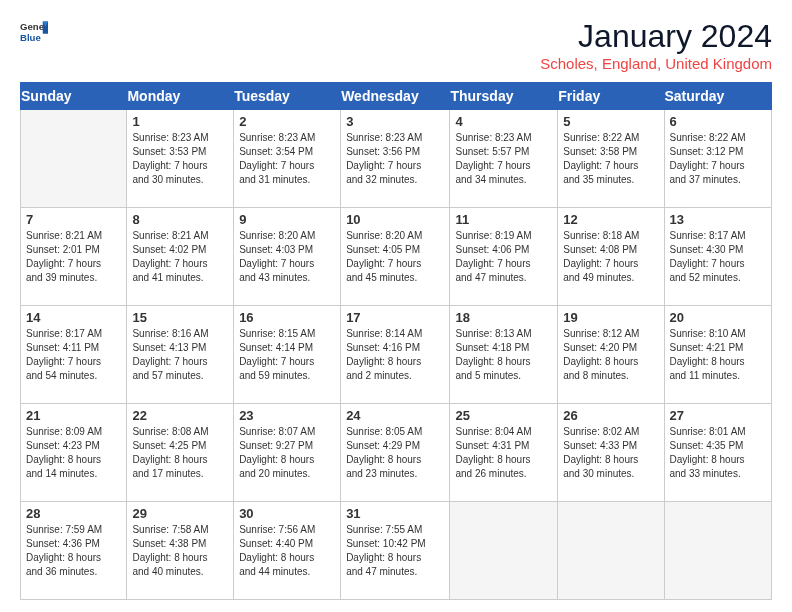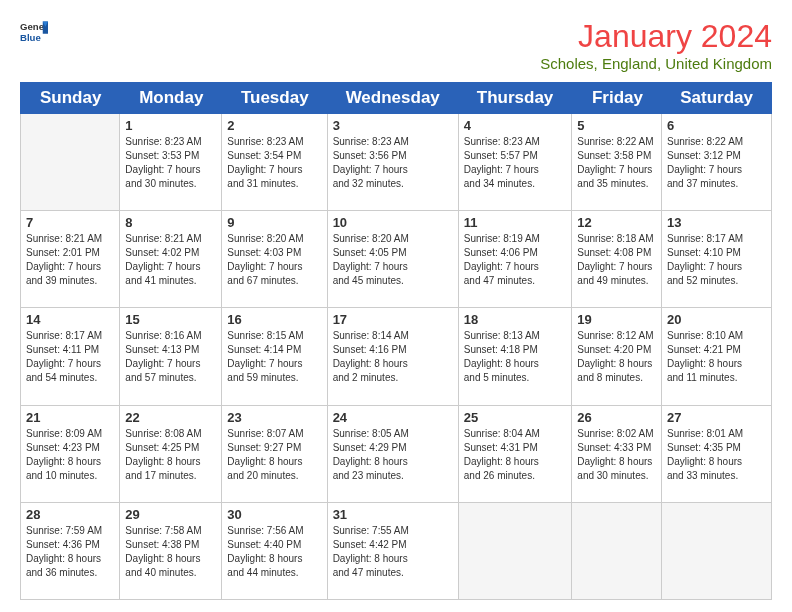--- a/index.html
+++ b/index.html
@@ -31,38 +31,38 @@
     .logo-icon {
       width: 28px;
       height: 28px;
     }
     .title-block {
       text-align: right;
     }
     .month-title {
       font-size: 32px;
       font-weight: normal;
-      color: #ef4444;
+      color: #0f172a;
     }
     .location {
       font-size: 15px;
-      color: #4d7c0f;
+      color: #ef4444;
     }
     .calendar-table {
       width: 100%;
       border-collapse: collapse;
       flex: 1;
     }
     .calendar-table thead tr th {
       background: #2a62b8;
       color: #fff;
-      font-size: 17px;
+      font-size: 14px;
       font-weight: bold;
-      padding: 5px 18px;
-      text-align: right;
+      padding: 5px 0;
+      text-align: left;
       border: 1px solid #2a62b8;
     }
     .calendar-table tbody tr td {
       border: 1px solid #ccc;
       vertical-align: top;
       padding: 4px 5px;
       font-size: 10px;
       color: #333;
       height: 82px;
       width: 113px;
@@ -177,21 +177,21 @@
             <div class="cell-text">Sunrise: 8:21 AM</div>
             <div class="cell-text">Sunset: 4:02 PM</div>
             <div class="cell-text">Daylight: 7 hours</div>
             <div class="cell-text">and 41 minutes.</div>
           </td>
           <td>
             <span class="day-number">9</span>
             <div class="cell-text">Sunrise: 8:20 AM</div>
             <div class="cell-text">Sunset: 4:03 PM</div>
             <div class="cell-text">Daylight: 7 hours</div>
-            <div class="cell-text">and 67 minutes.</div>
+            <div class="cell-text">and 43 minutes.</div>
           </td>
           <td>
             <span class="day-number">10</span>
             <div class="cell-text">Sunrise: 8:20 AM</div>
             <div class="cell-text">Sunset: 4:05 PM</div>
             <div class="cell-text">Daylight: 7 hours</div>
             <div class="cell-text">and 45 minutes.</div>
           </td>
           <td>
             <span class="day-number">11</span>
@@ -203,21 +203,21 @@
           <td>
             <span class="day-number">12</span>
             <div class="cell-text">Sunrise: 8:18 AM</div>
             <div class="cell-text">Sunset: 4:08 PM</div>
             <div class="cell-text">Daylight: 7 hours</div>
             <div class="cell-text">and 49 minutes.</div>
           </td>
           <td>
             <span class="day-number">13</span>
             <div class="cell-text">Sunrise: 8:17 AM</div>
-            <div class="cell-text">Sunset: 4:10 PM</div>
+            <div class="cell-text">Sunset: 4:30 PM</div>
             <div class="cell-text">Daylight: 7 hours</div>
             <div class="cell-text">and 52 minutes.</div>
           </td>
         </tr>
         <tr>
           <td>
             <span class="day-number">14</span>
             <div class="cell-text">Sunrise: 8:17 AM</div>
             <div class="cell-text">Sunset: 4:11 PM</div>
             <div class="cell-text">Daylight: 7 hours</div>
@@ -265,21 +265,21 @@
             <div class="cell-text">Daylight: 8 hours</div>
             <div class="cell-text">and 11 minutes.</div>
           </td>
         </tr>
         <tr class="row-shaded">
           <td>
             <span class="day-number">21</span>
             <div class="cell-text">Sunrise: 8:09 AM</div>
             <div class="cell-text">Sunset: 4:23 PM</div>
             <div class="cell-text">Daylight: 8 hours</div>
-            <div class="cell-text">and 10 minutes.</div>
+            <div class="cell-text">and 14 minutes.</div>
           </td>
           <td>
             <span class="day-number">22</span>
             <div class="cell-text">Sunrise: 8:08 AM</div>
             <div class="cell-text">Sunset: 4:25 PM</div>
             <div class="cell-text">Daylight: 8 hours</div>
             <div class="cell-text">and 17 minutes.</div>
           </td>
           <td>
             <span class="day-number">23</span>
@@ -335,21 +335,21 @@
           <td>
             <span class="day-number">30</span>
             <div class="cell-text">Sunrise: 7:56 AM</div>
             <div class="cell-text">Sunset: 4:40 PM</div>
             <div class="cell-text">Daylight: 8 hours</div>
             <div class="cell-text">and 44 minutes.</div>
           </td>
           <td>
             <span class="day-number">31</span>
             <div class="cell-text">Sunrise: 7:55 AM</div>
-            <div class="cell-text">Sunset: 4:42 PM</div>
+            <div class="cell-text">Sunset: 10:42 PM</div>
             <div class="cell-text">Daylight: 8 hours</div>
             <div class="cell-text">and 47 minutes.</div>
           </td>
           <td class="empty"></td>
           <td class="empty"></td>
           <td class="empty"></td>
         </tr>
       </tbody>
   </table>
 </div>

